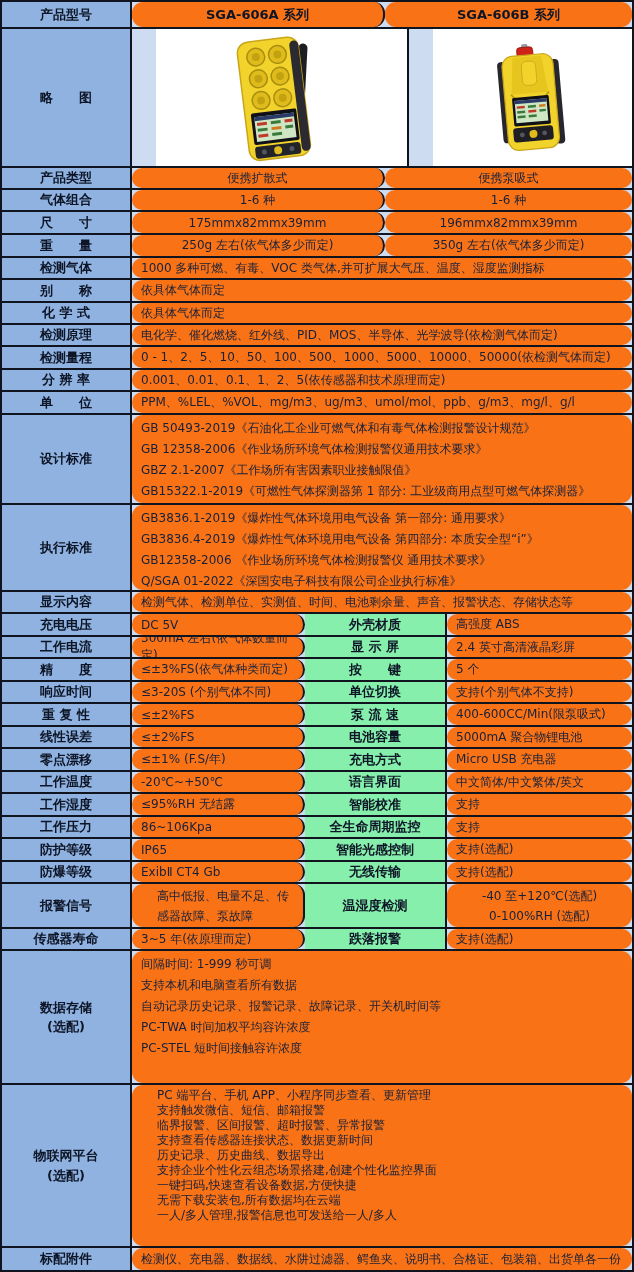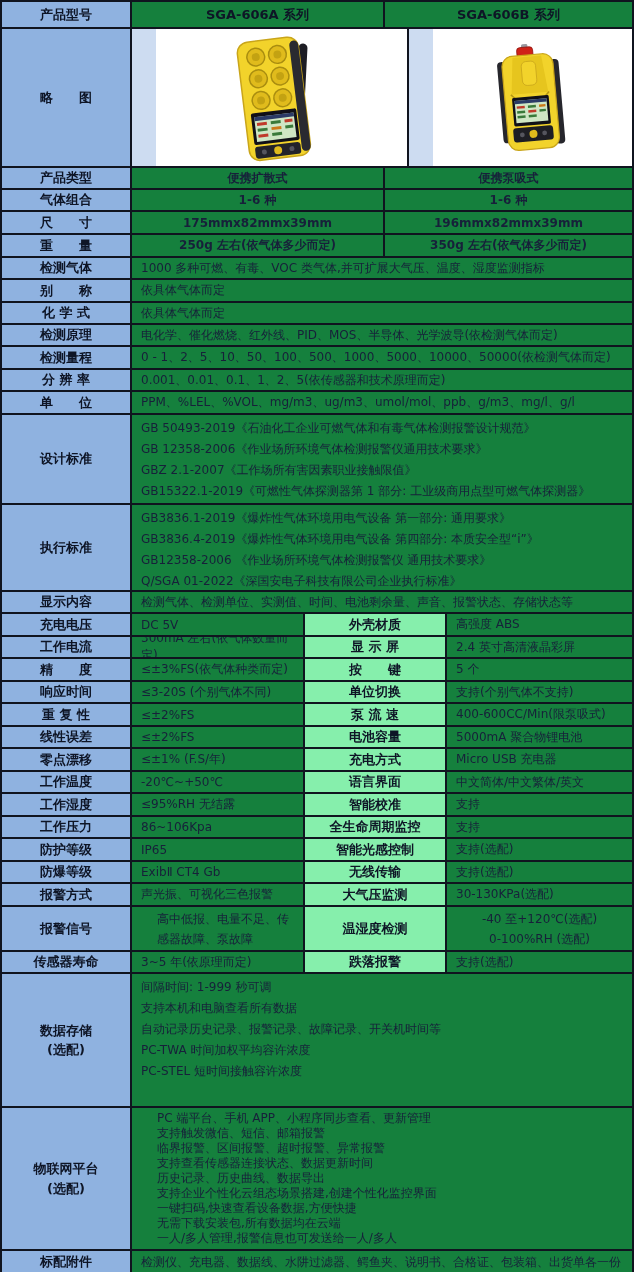--- a/index.html
+++ b/index.html
@@ -5,22 +5,22 @@
   html,body{margin:0;padding:0;background:#ffffff;}
   body{font-family:"DejaVu Sans","Liberation Sans",sans-serif;}
   .tbl{width:634px;height:1272px;box-sizing:border-box;border:2px solid #10141f;
        display:flex;flex-direction:column;background:#cddcf1;}
   .r{display:flex;box-sizing:border-box;border-bottom:2px solid #10141f;flex:0 0 auto;}
   .r:last-child{border-bottom:none;}
   .c{box-sizing:border-box;border-right:2px solid #10141f;overflow:hidden;}
   .c.last{border-right:none;flex:1;}
   .lblc{width:130px;background:#8fb2e0;display:flex;align-items:center;justify-content:center;
         font-weight:700;color:#0e1526;font-size:13px;text-align:center;flex-direction:column;line-height:1.5;}
-  .val{background:#15803d;color:#17203a;font-size:12px;display:flex;align-items:center;}
-  .ctr{justify-content:center;text-align:center;font-weight:bold;}
+  .val{background:#f97316;color:#17203a;font-size:12px;display:flex;align-items:center;border-radius:11px;}
+  .ctr{justify-content:center;text-align:center;}
   .lft{padding-left:9px;padding-right:4px;}
   .bold{font-weight:700;font-size:13px;color:#0e1526;}
   .wA{width:253px;}
   .w2{width:173px;}
   .w3{width:142px;background:#86efac;display:flex;align-items:center;justify-content:center;
       font-weight:700;color:#0e1526;font-size:13px;text-align:center;}
   .imgc{background:#ffffff;display:flex;align-items:center;justify-content:center;}
   .multi{display:block;padding:3px 9px;}
   .multi .ln{line-height:21px;white-space:nowrap;}
   .multi9 .ln{line-height:15px;margin-left:16px;}
@@ -254,26 +254,20 @@
     <div class="c val lft w2">IP65</div>
     <div class="c w3">智能光感控制</div>
     <div class="c val lft last">支持(选配)</div>
   </div>
   <div class="r rh22">
     <div class="c lblc">防爆等级</div>
     <div class="c val lft w2">ExibⅡ CT4 Gb</div>
     <div class="c w3">无线传输</div>
     <div class="c val lft last">支持(选配)</div>
   </div>
-  <div class="r rh23">
-    <div class="c lblc">报警方式</div>
-    <div class="c val lft w2">声光振、可视化三色报警</div>
-    <div class="c w3">大气压监测</div>
-    <div class="c val lft last">30-130KPa(选配)</div>
-  </div>
 
   <div class="r rh45">
     <div class="c lblc">报警信号</div>
     <div class="c val w2" style="padding:2px 9px;align-items:center;">
       <span style="line-height:20px;white-space:normal;margin-left:16px;">高中低报、电量不足、传感器故障、泵故障</span>
     </div>
     <div class="c w3">温湿度检测</div>
     <div class="c last val wrap2" style="display:flex;">
       <div class="ln">-40 至+120℃(选配)</div>
       <div class="ln">0-100%RH  (选配)</div>

